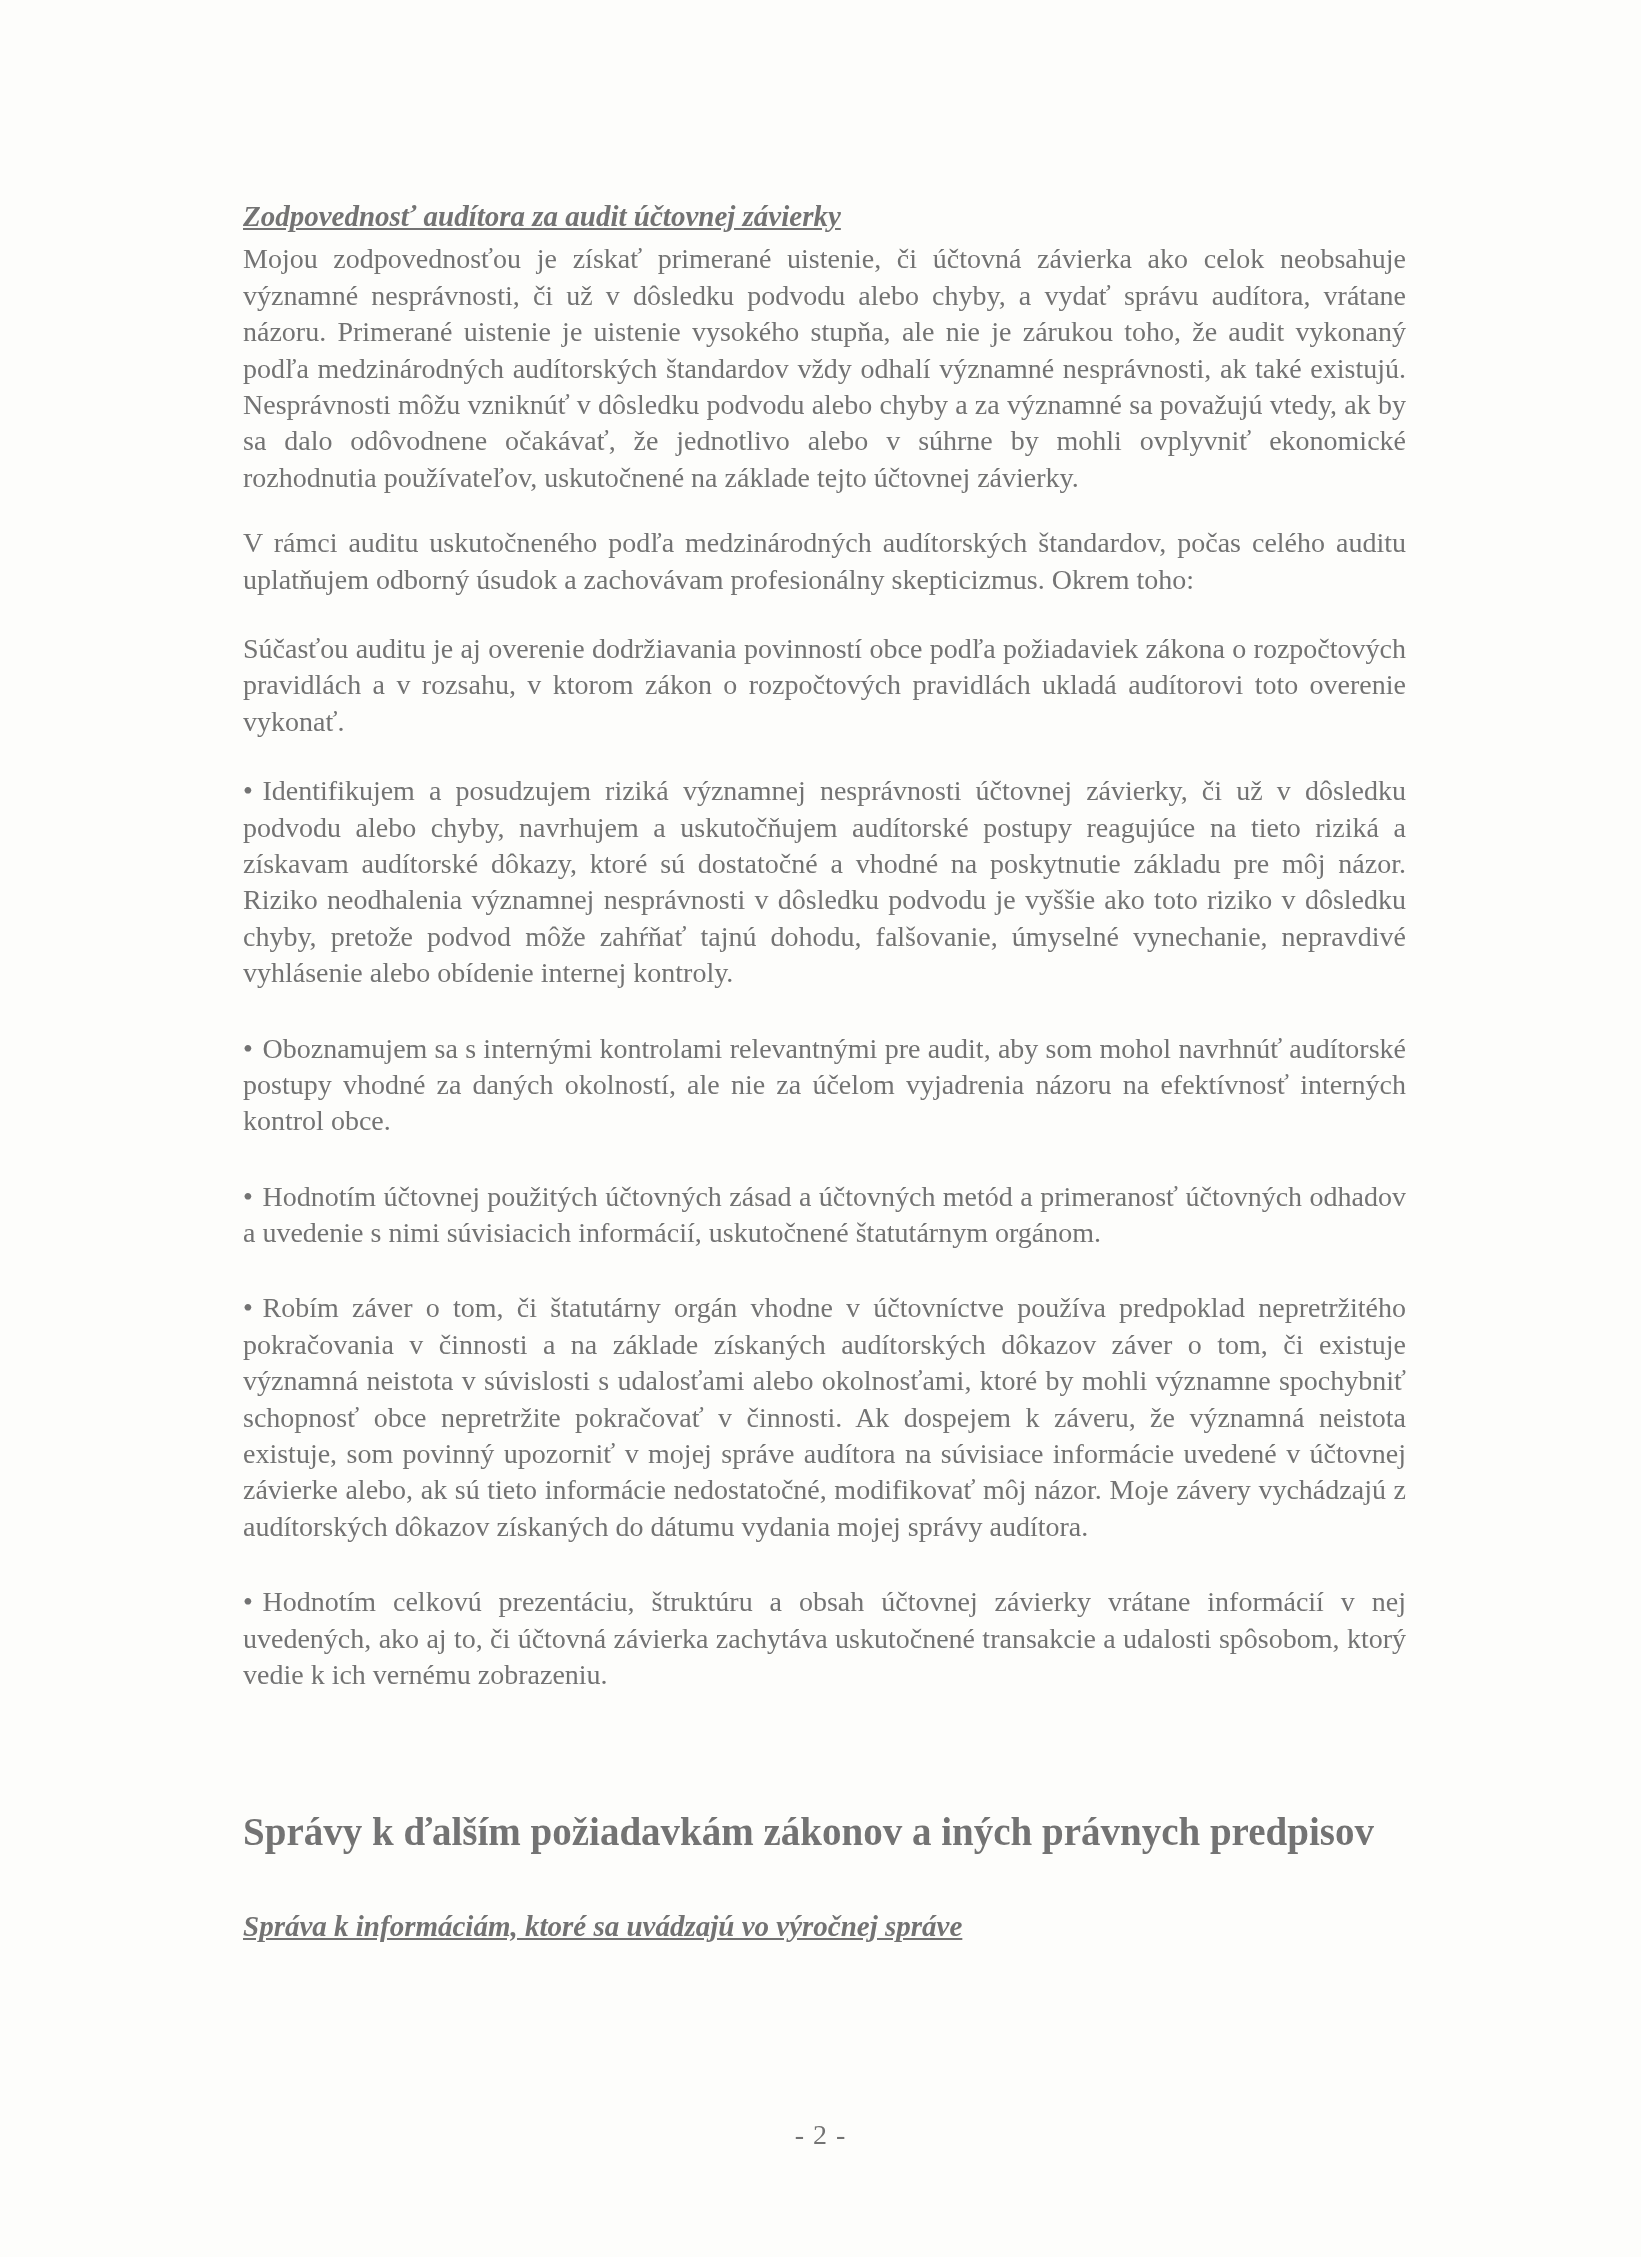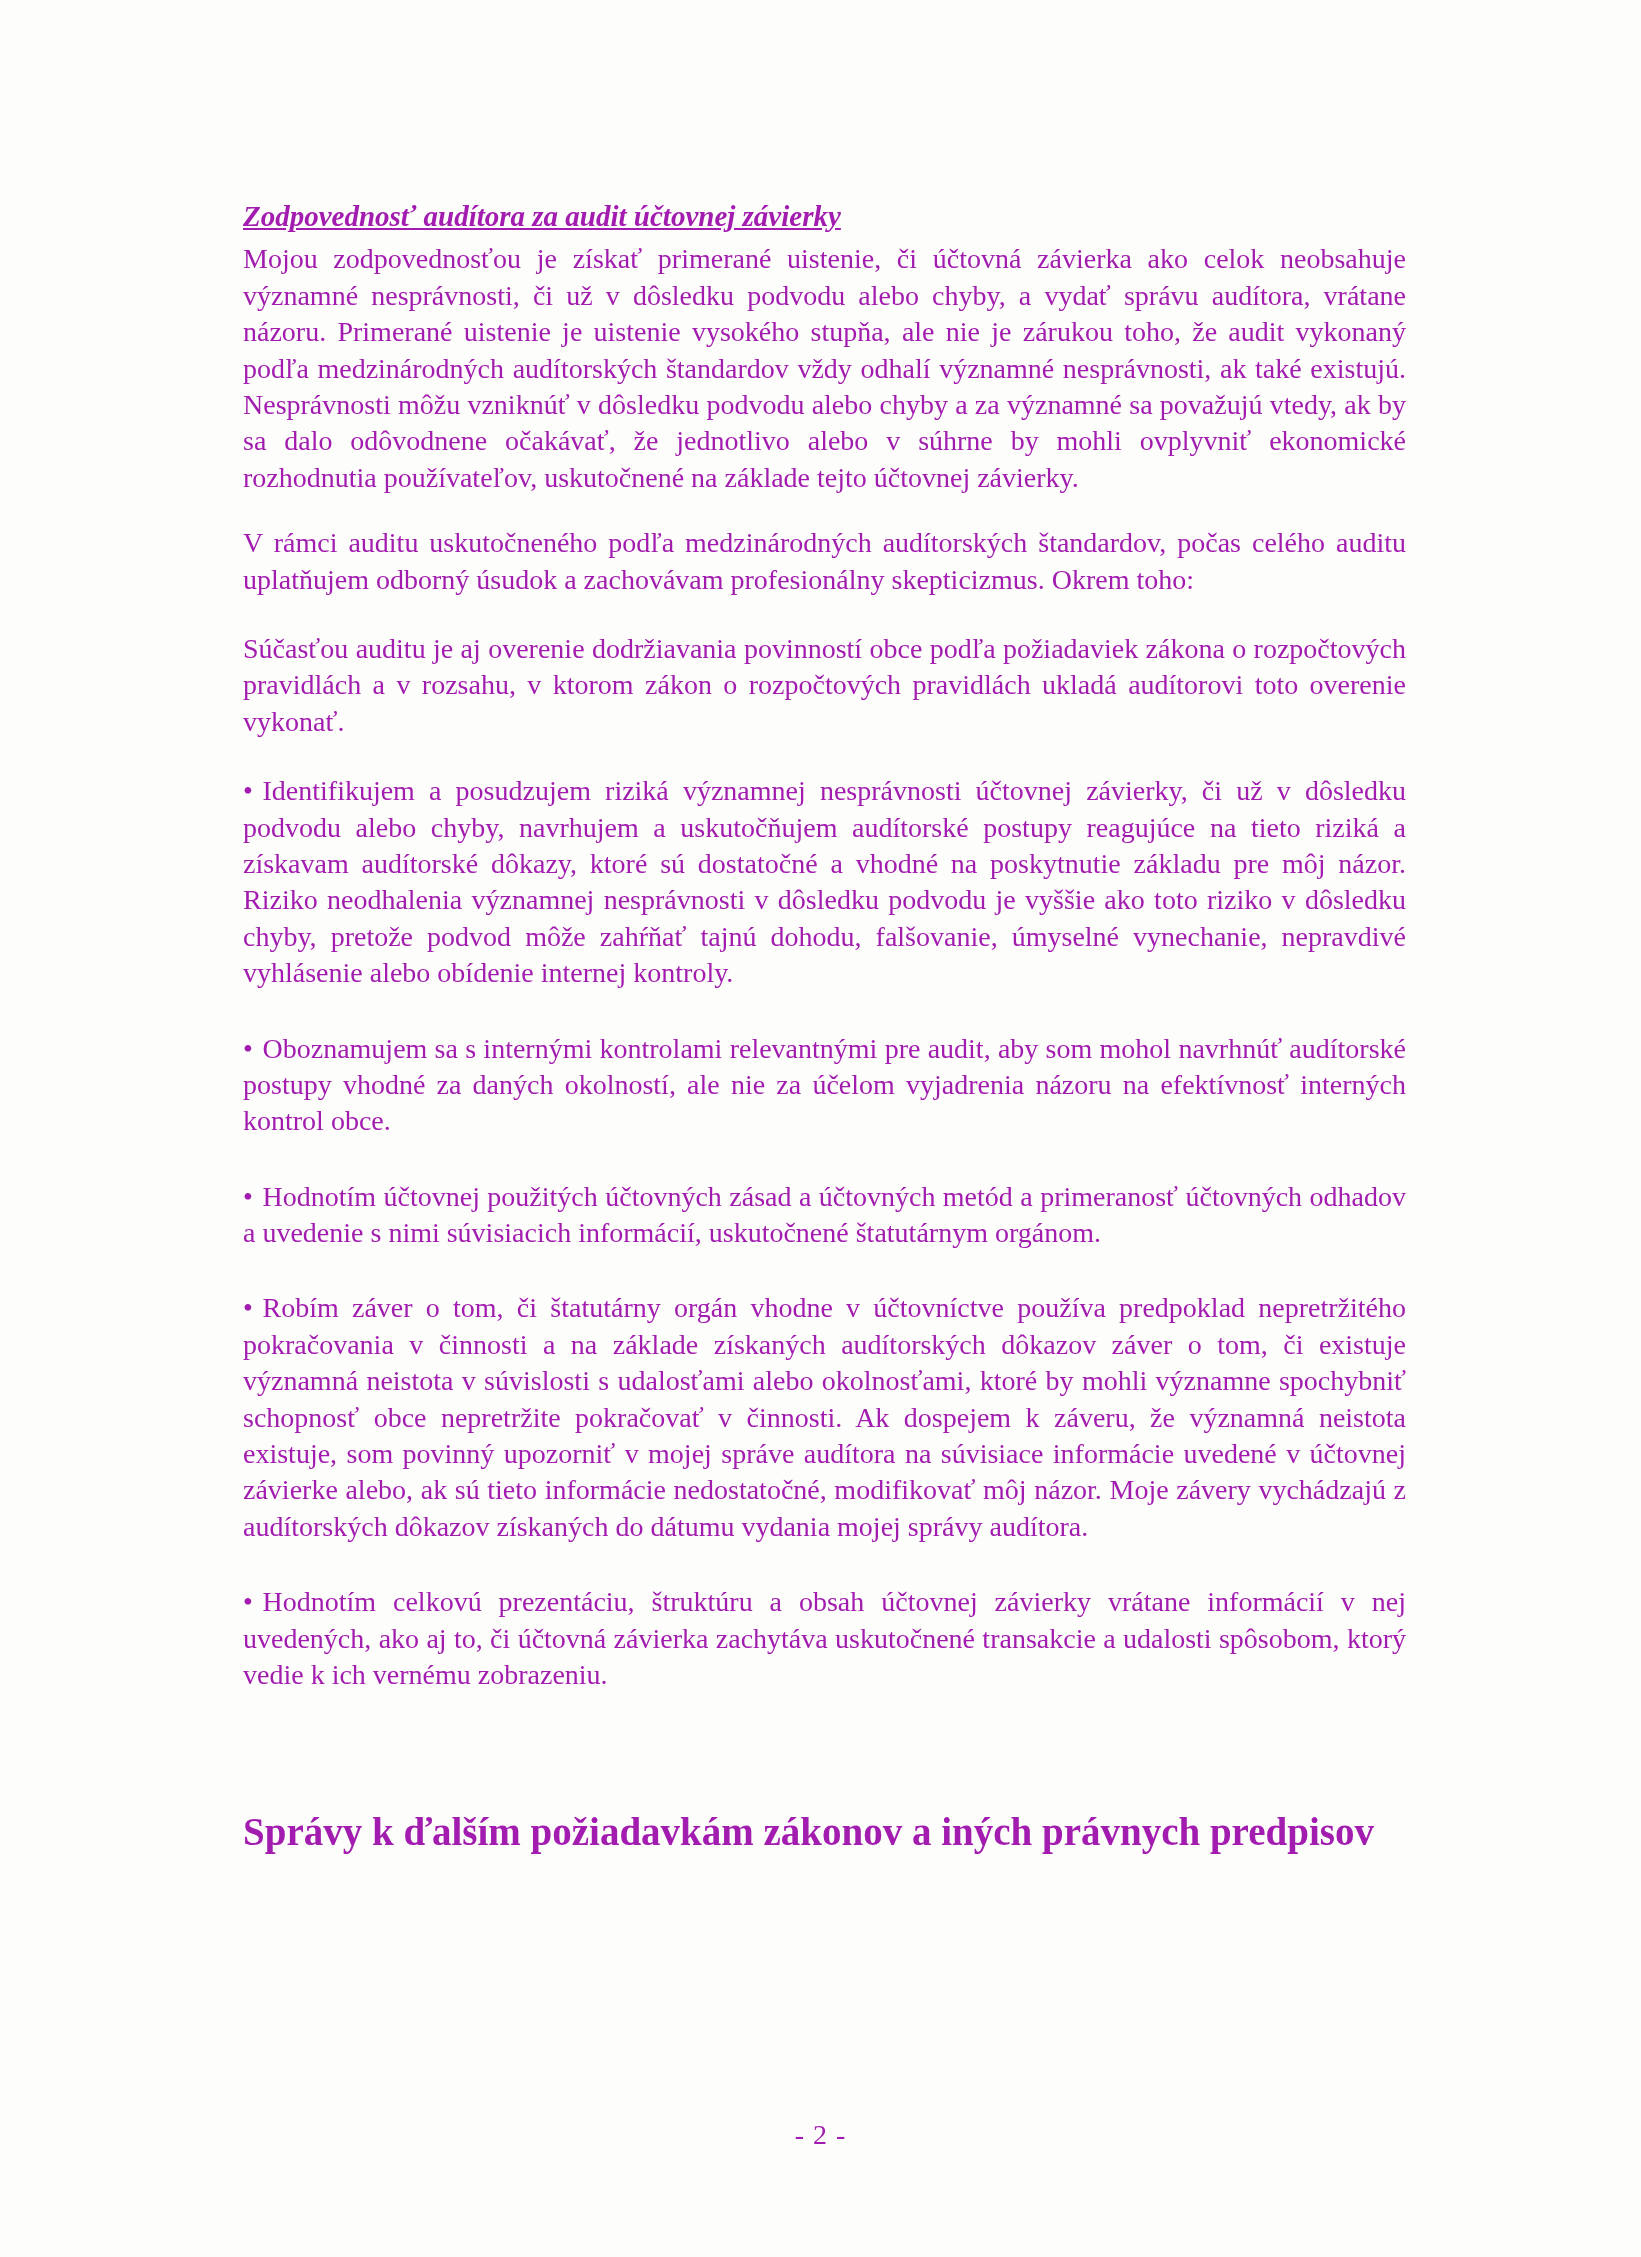--- a/index.html
+++ b/index.html
@@ -6,21 +6,21 @@
     margin: 0;
     padding: 0;
     background: #e8e8e8;
   }
   .page {
     position: relative;
     width: 1641px;
     height: 2257px;
     margin: 0 auto;
     background: #fdfdfb;
-    color: #a21caf;
+    color: #737373;
     font-family: "Liberation Serif", "DejaVu Serif", serif;
     font-size: 28px;
     line-height: 1.3;
     overflow: hidden;
   }
   .content {
     position: absolute;
     top: 198px;
     left: 243px;
     width: 1163px;
@@ -88,19 +88,20 @@
     <p class="bullet-para"><span class="bullet-marker">•</span><span>Oboznamujem sa s internými kontrolami relevantnými pre audit, aby som mohol navrhnúť audítorské postupy vhodné za daných okolností, ale nie za účelom vyjadrenia názoru na efektívnosť interných kontrol obce.</span></p>
 
     <p class="bullet-para"><span class="bullet-marker">•</span><span>Hodnotím účtovnej použitých účtovných zásad a účtovných metód a primeranosť účtovných odhadov a uvedenie s nimi súvisiacich informácií, uskutočnené štatutárnym orgánom.</span></p>
 
     <p class="bullet-para"><span class="bullet-marker">•</span><span>Robím záver o tom, či štatutárny orgán vhodne v účtovníctve používa predpoklad nepretržitého pokračovania v činnosti a na základe získaných audítorských dôkazov záver o tom, či existuje významná neistota v súvislosti s udalosťami alebo okolnosťami, ktoré by mohli významne spochybniť schopnosť obce nepretržite pokračovať v činnosti. Ak dospejem k záveru, že významná neistota existuje, som povinný upozorniť v mojej správe audítora na súvisiace informácie uvedené v účtovnej závierke alebo, ak sú tieto informácie nedostatočné, modifikovať môj názor. Moje závery vychádzajú z audítorských dôkazov získaných do dátumu vydania mojej správy audítora.</span></p>
 
     <p class="bullet-para"><span class="bullet-marker">•</span><span>Hodnotím celkovú prezentáciu, štruktúru a obsah účtovnej závierky vrátane informácií v nej uvedených, ako aj to, či účtovná závierka zachytáva uskutočnené transakcie a udalosti spôsobom, ktorý vedie k ich vernému zobrazeniu.</span></p>
 
     <h3 class="reports-heading">Správy k ďalším požiadavkám zákonov a iných právnych predpisov</h3>
 
+    <h4 class="sub-title">Správa k informáciám, ktoré sa uvádzajú vo výročnej správe</h4>
 
 
   </div>
 
   <div class="page-footer">- 2 -</div>
 </div>
 
 
 </body></html>

